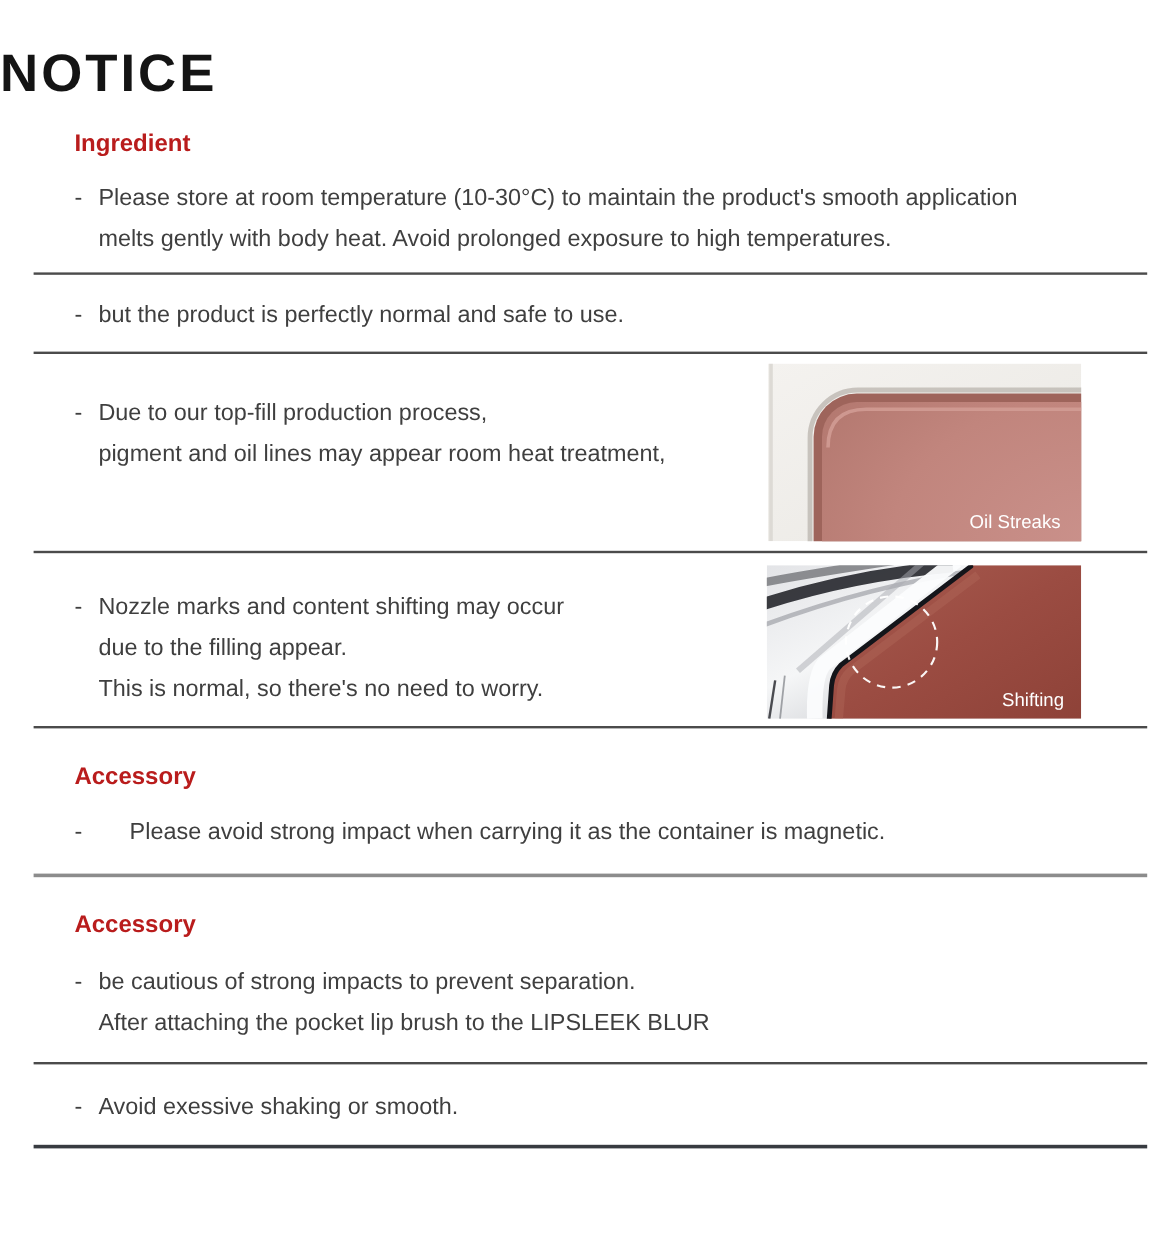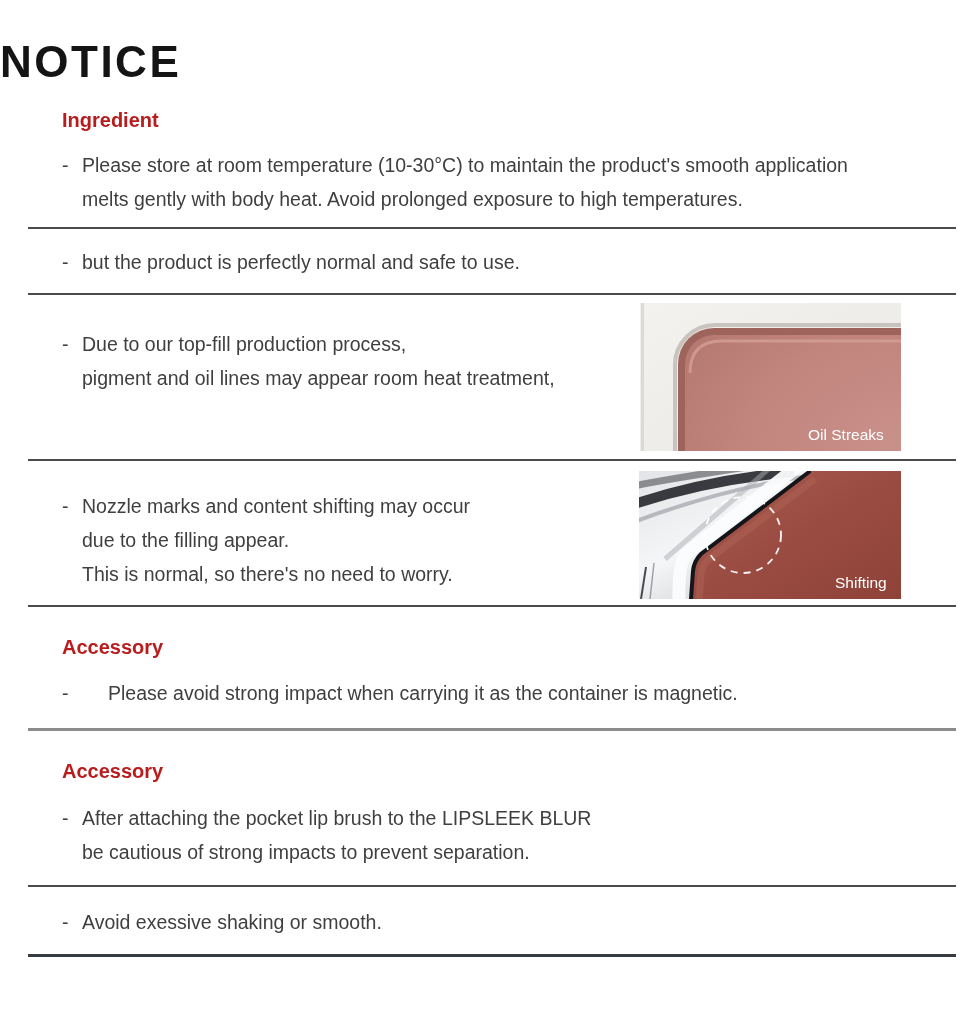--- a/index.html
+++ b/index.html
@@ -154,22 +154,22 @@
     </div>
   </div>
 
   <hr class="gray" style="margin-top:17px;">
 
   <h2 class="sec-heading acc-heading">Accessory</h2>
 
   <div class="bullet acc-bullet1">
     <span class="dash">-</span>
     <div class="lines">
+      <div>be cautious of strong impacts to prevent separation.</div>
       <div>After attaching the pocket lip brush to the LIPSLEEK BLUR</div>
-      <div>be cautious of strong impacts to prevent separation.</div>
     </div>
   </div>
 
   <hr class="thin">
 
   <div class="bullet acc-bullet2">
     <span class="dash">-</span>
     <div class="lines">
       <div>Avoid exessive shaking or smooth.</div>
     </div>

